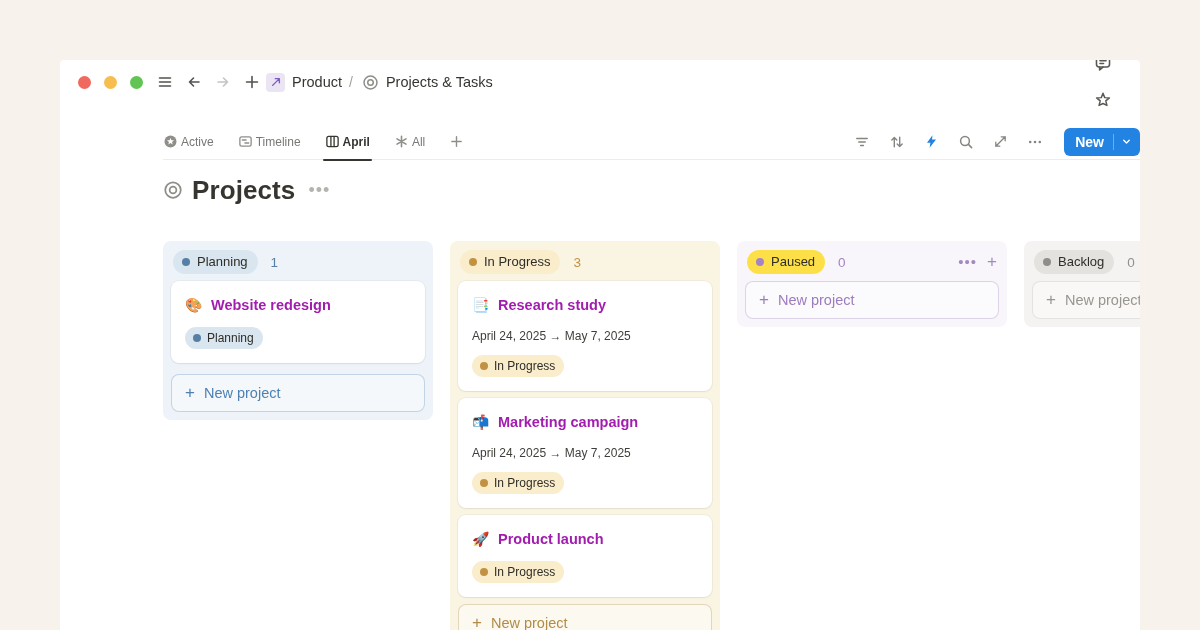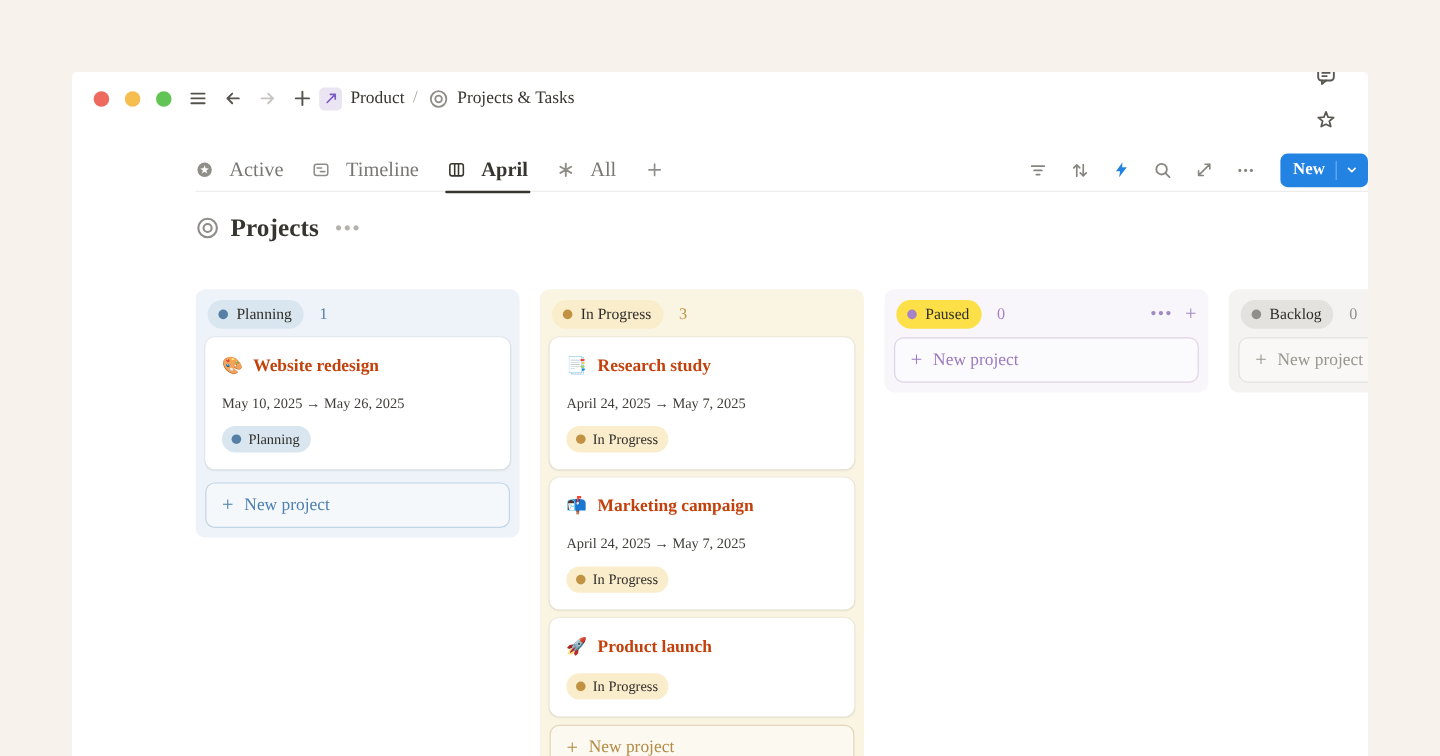--- a/index.html
+++ b/index.html
@@ -6,21 +6,21 @@
   html,body { margin:0; padding:0; }
   body {
     width:1200px; height:630px; overflow:hidden;
     background:#F7F2EC;
     font-family:"Liberation Sans", sans-serif;
     color:#37352F;
     -webkit-font-smoothing:antialiased;
   }
   .window {
     position:absolute; left:60px; top:60px; width:1080px; height:570px;
-    background:#FFFFFF; border-radius:4px 4px 0 0; overflow:hidden;font-family:Liberation Serif, serif;
+    background:#FFFFFF; border-radius:4px 4px 0 0; overflow:hidden;
   }
 
   
   .topbar { height:44px; display:flex; align-items:center; padding:0 18px; }
   .traffic { display:flex; gap:13px; margin-right:14px; }
   .traffic .dot { width:13px; height:13px; border-radius:50%; }
   .dot-red { background:#EE6A5F; } .dot-yellow { background:#F5BE4F; } .dot-green { background:#61C454; }
   .tb-icon { width:16px; height:16px; display:inline-flex; align-items:center; justify-content:center; color:#55534E; flex:none; }
   .tb-icon svg { display:block; }
   .tb-icon.dim { color:#C6C4C0; }
@@ -34,42 +34,42 @@
   .crumb-icon { color:#8F8D88; margin:0 7px 0 2px; display:inline-flex; }
   .topbar-right { margin-left:auto; display:flex; align-items:center; gap:19px;flex-direction:column; }
   .share-label { font-size:14.5px; color:#37352F; }
   .topbar-right .tb-icon { width:18px; height:18px; color:#5A5853; }
 
   
   .tabsbar {
     margin:20px 0 0 103px; height:36px; display:flex; align-items:center;
     border-bottom:1px solid #EDECE9; padding-bottom:0;
   }
-  .vtab { display:flex; align-items:center; gap:13px; font-size:17px; color:#787774;
+  .vtab { display:flex; align-items:center; gap:3px; font-size:12px; color:#787774;
           margin-right:24px; height:36px; position:relative; cursor:default; white-space:nowrap; }
   .vtab .ticon { display:inline-flex; color:#908E89; }
   .vtab.active { color:#37352F; font-weight:600; }
   .vtab.active .ticon { color:#37352F; }
   .vtab.active::after { content:""; position:absolute; left:-2px; right:-2px; bottom:-1px; height:2px; background:#37352F; border-radius:1px; }
   .vtab-add { color:#908E89; margin-right:0; }
   .tabs-right { margin-left:auto; display:flex; align-items:center; gap:19px; }
   .tool-icon { display:inline-flex; color:#87857F; }
   .tool-icon.bolt { color:#2383E2; }
   .new-btn {
     display:flex; align-items:center; height:28px; border-radius:6px;
     background:#2383E2; color:#FFFFFF; font-size:14px; font-weight:600; overflow:hidden; margin-left:2px;
   }
   .new-btn .label { padding:0 9px 0 11px; }
   .new-btn .divider { width:1px; height:16px; background:rgba(255,255,255,0.35); }
   .new-btn .chev { padding:0 8px 0 7px; display:flex; }
 
   
   .title-row { margin:15px 0 0 103px; height:30px; display:flex; align-items:center; gap:9px; }
   .title-icon { color:#8F8D88; display:inline-flex; }
-  .page-title { font-size:21px; font-weight:700; color:#37352F; letter-spacing:.1px; }
+  .page-title { font-size:26px; font-weight:700; color:#37352F; letter-spacing:.1px; }
   .title-more { color:#B5B3AE; font-size:18px; letter-spacing:1px; margin-left:4px; line-height:10px; }
 
   
   .board { margin:12px 0 0 103px; width:977px; display:flex; gap:17px; align-items:flex-start; overflow:hidden; }
   .column { width:270px; flex:none; border-radius:8px; padding:8px;margin-top:24px; }
   .col-blue   { background:#EDF3F8; }
   .col-yellow { background:#FAF4E3; }
   .col-purple { background:#F8F6FA; }
   .col-gray   { background:#F4F3F1; }
 
@@ -86,21 +86,21 @@
   .count-purple { color:#A583C6; } .count-gray { color:#91908C; }
   .col-actions { margin-left:auto; display:flex; align-items:center; gap:10px; color:#A08BC0; }
   .col-actions .dots3 { font-size:15px; letter-spacing:1px; line-height:10px; }
   .col-actions .plus { font-size:17px; line-height:14px; font-weight:400; }
 
   .card { background:#FFFFFF; border-radius:8px; padding:13px 14px 14px;
           box-shadow:0 0 0 1px rgba(15,15,15,0.04), 0 1px 2px rgba(15,15,15,0.06);
           margin-bottom:7px; cursor:default; }
   .card-head { display:flex; align-items:center; gap:8px; height:22px; }
   .card-emoji { font-size:14px; width:18px; text-align:center; flex:none; }
-  .card-title { font-size:14.5px; font-weight:600; color:#c2410c; }
+  .card-title { font-size:14.5px; font-weight:600; color:#a21caf; }
   .card-date { margin-top:13px; font-size:12px; color:#403E39; height:15px; }
   .card-pill-row { margin-top:11px; height:22px; }
   .card .pill { font-size:12px; padding:2px 9px 2px 8px; line-height:18px; gap:6px; }
 
   .new-project { height:38px; border-radius:8px; display:flex; align-items:center; gap:9px;
                  padding:0 13px; font-size:14.5px; background:rgba(255,255,255,0.45); border:1px solid transparent; }
   .new-project .np-plus { font-size:17px; font-weight:400; line-height:14px; }
   .np-blue   { color:#4D80B3; border-color:rgba(77,128,179,0.30); margin-top:11px; }
   .np-yellow { color:#B28B46; border-color:rgba(178,139,70,0.32); margin-top:0; }
   .np-purple { color:#9C7BBF; border-color:rgba(156,123,191,0.30); }
@@ -286,21 +286,20 @@
           <span class="pdot"></span>
           <span>Planning</span>
         </span>
         <span class="col-count count-blue">1</span>
       </div>
       <div class="card">
         <div class="card-head">
           <span class="card-emoji">🎨</span>
           <span class="card-title">Website redesign</span>
         </div>
-        <div class="card-date">May 10, 2025 → May 26, 2025</div>
         <div class="card-pill-row">
           <span class="pill pill-blue">
             <span class="pdot"></span>
             <span>Planning</span>
           </span>
         </div>
       </div>
       <div class="new-project np-blue">
         <span class="np-plus">+</span>
         <span>New project</span>

